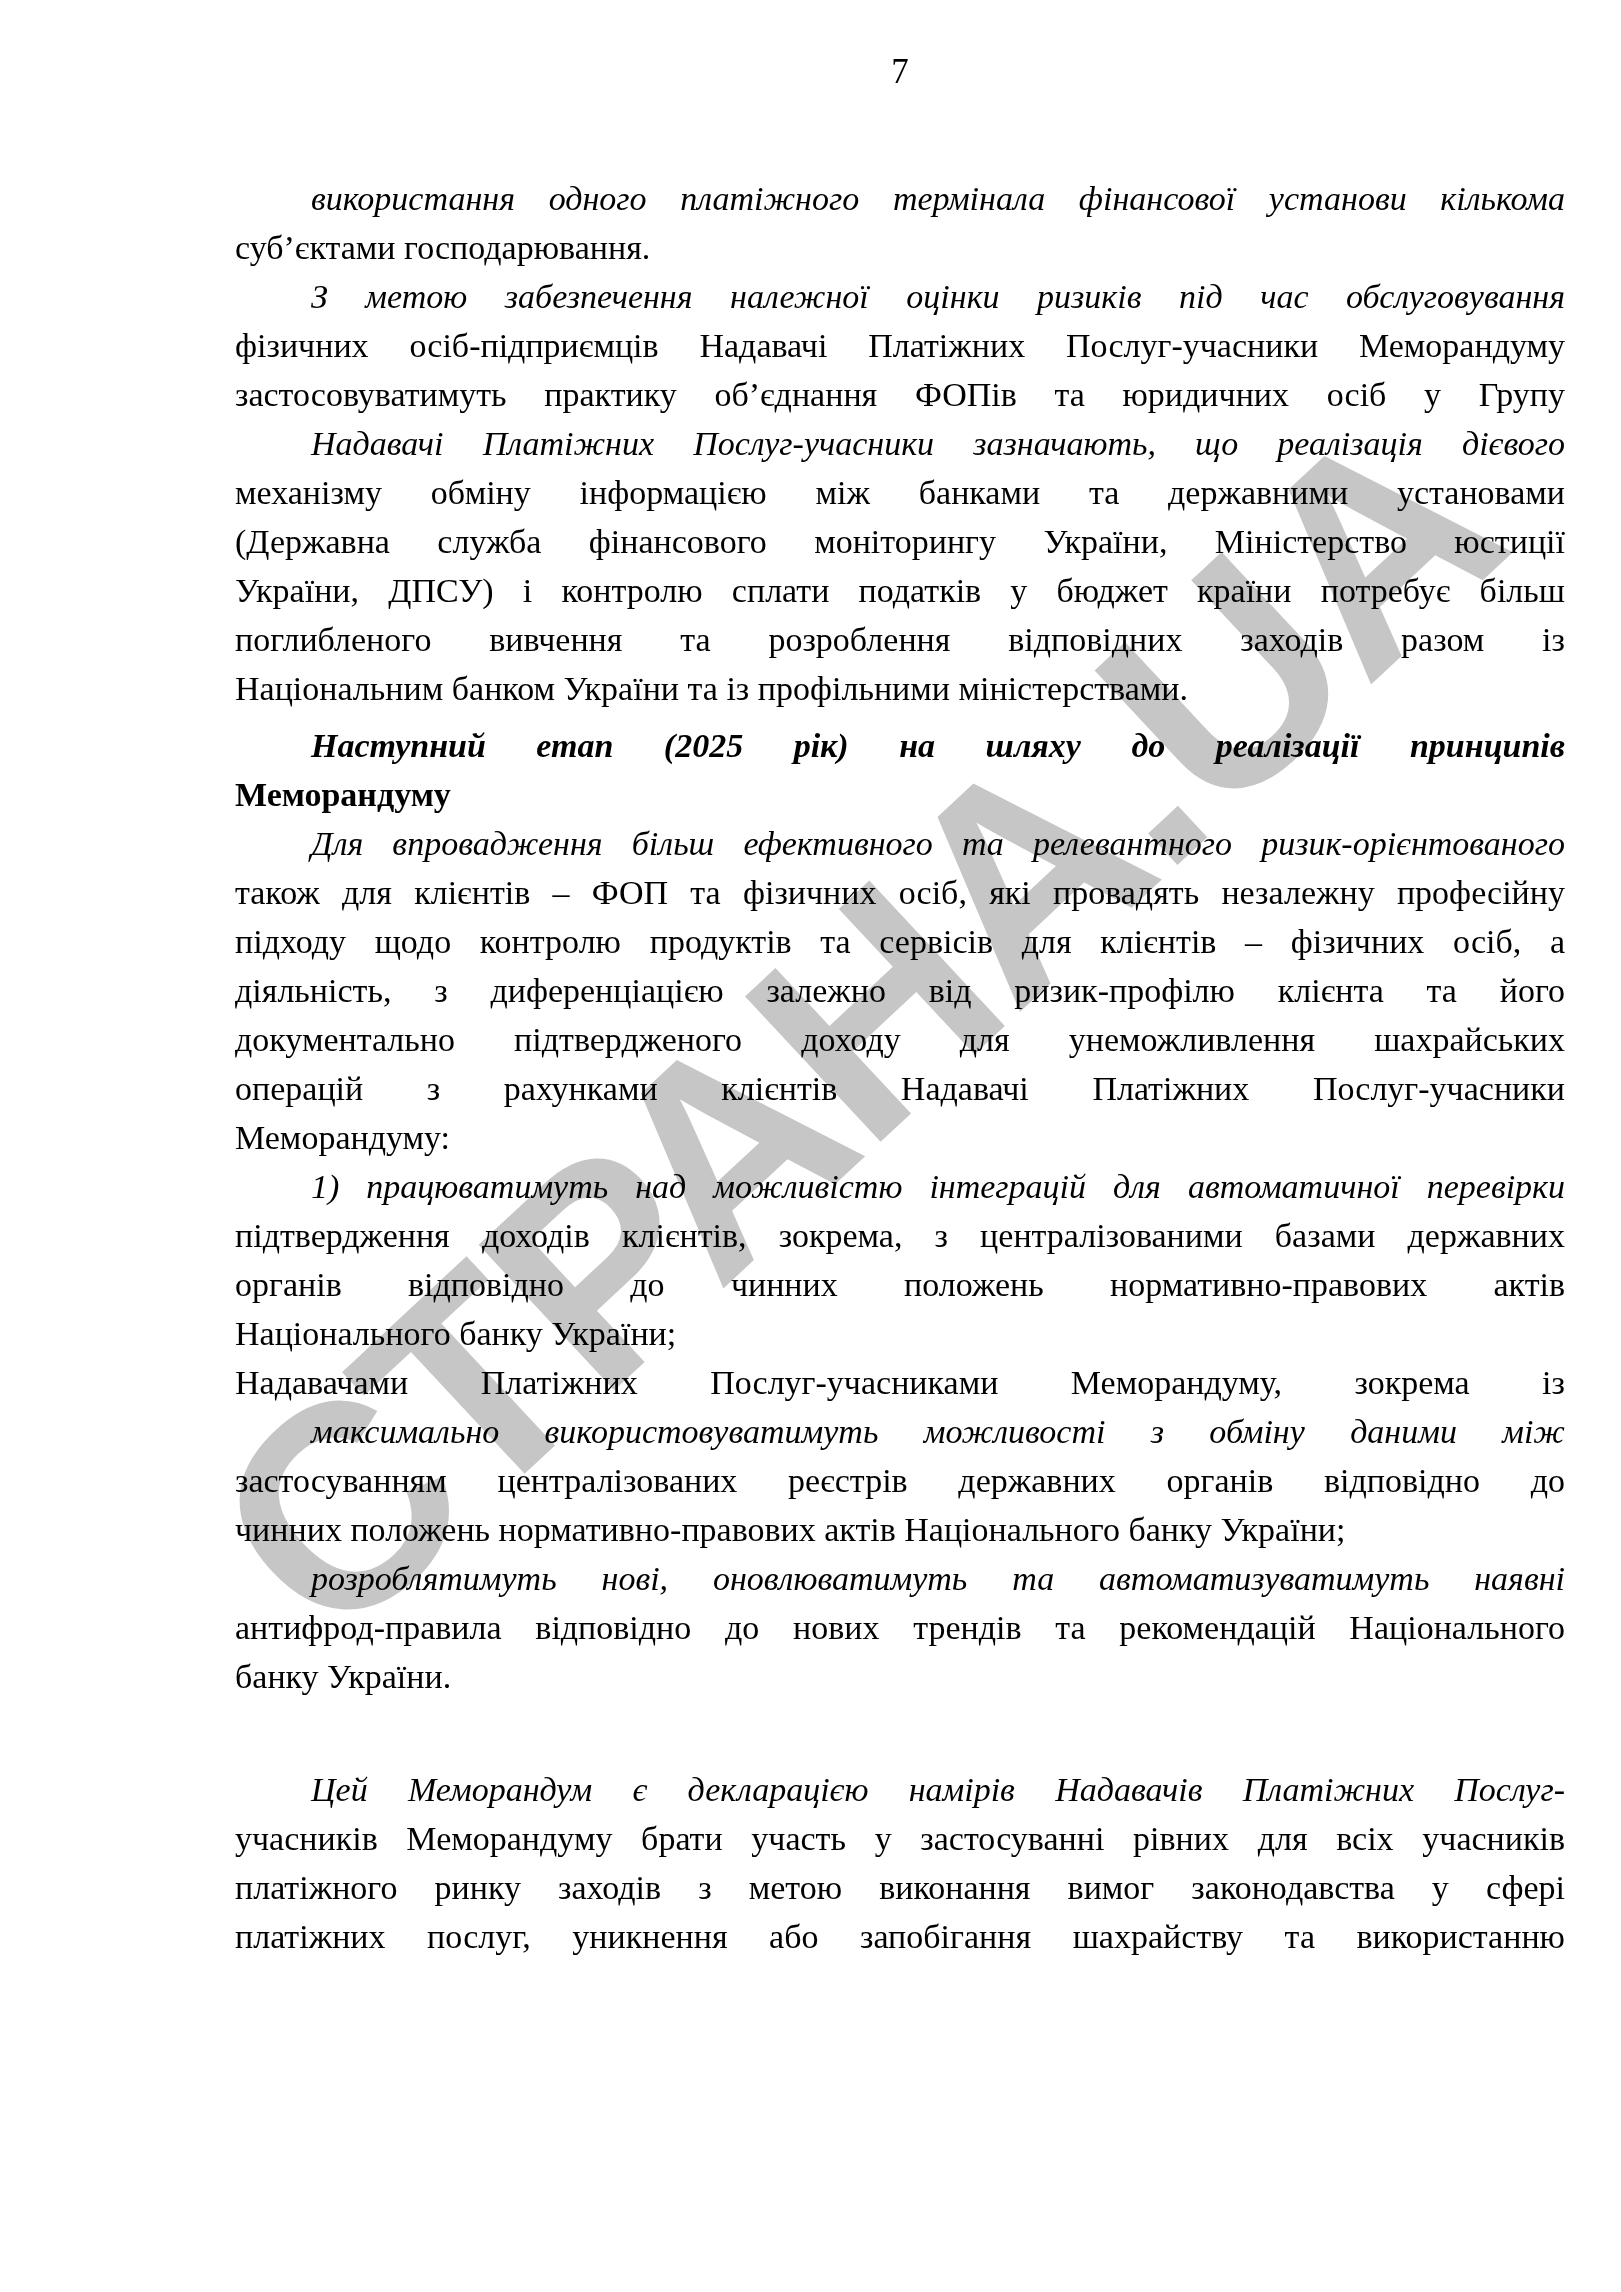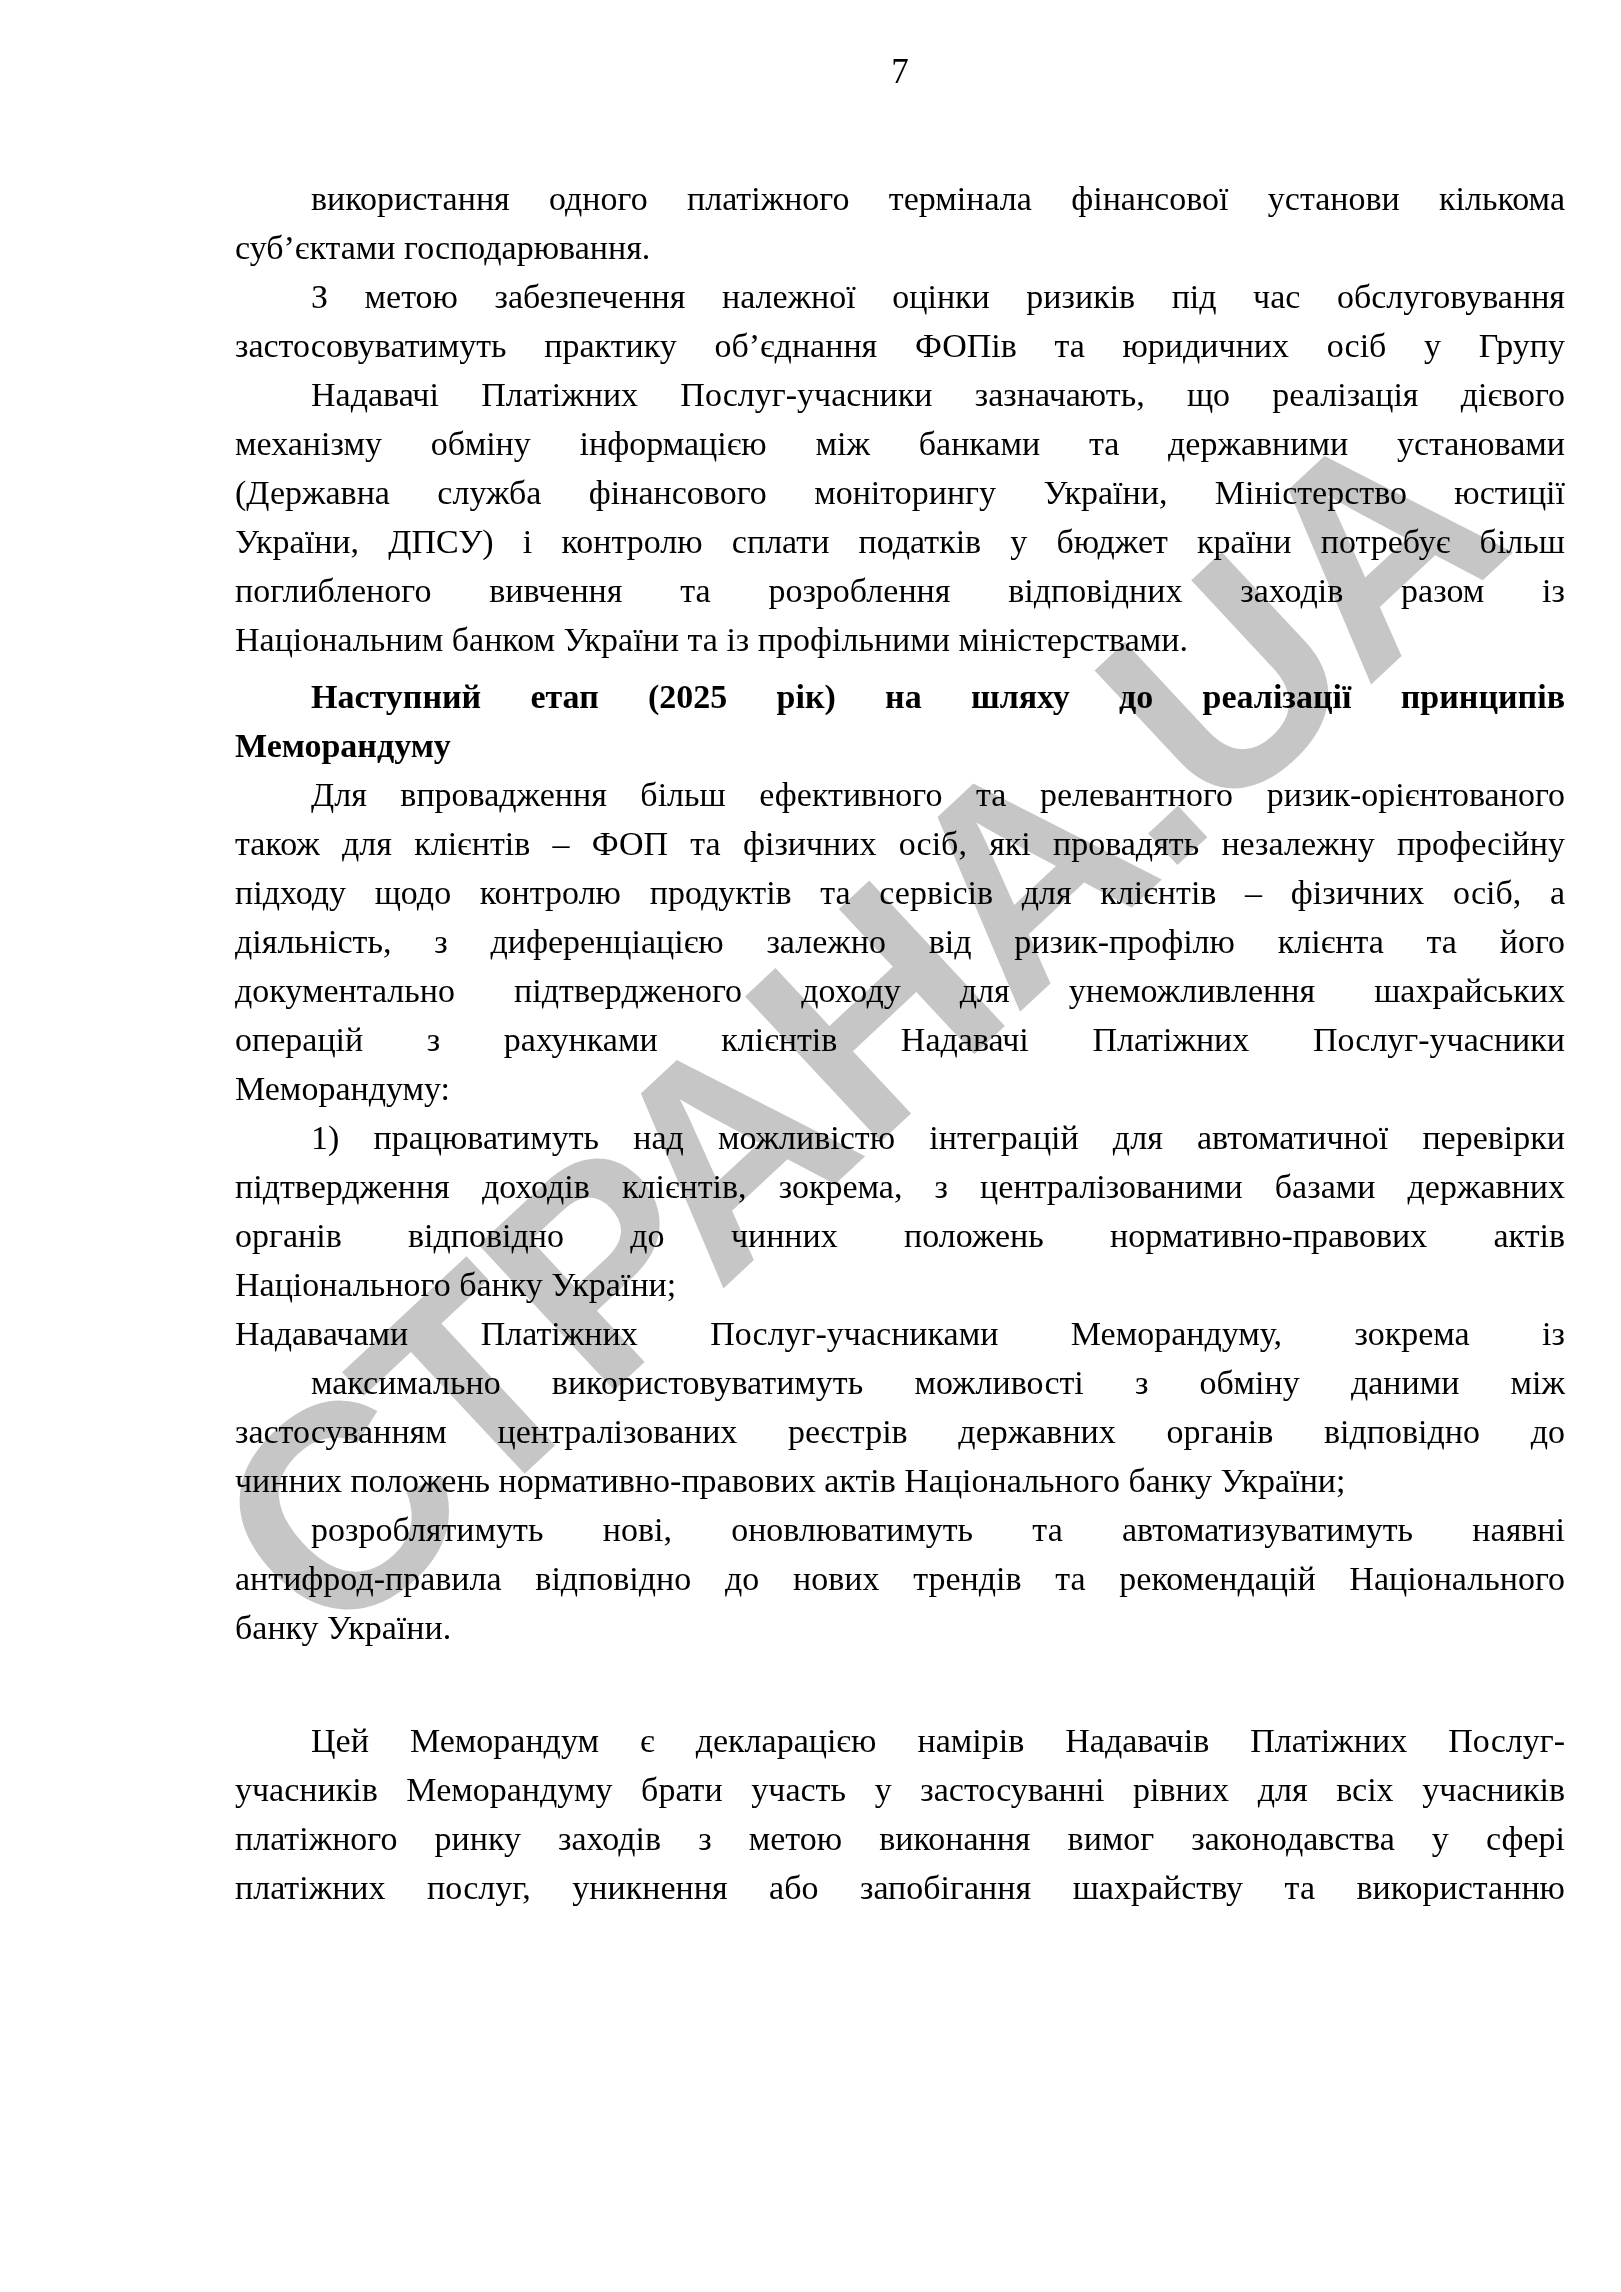--- a/index.html
+++ b/index.html
@@ -57,36 +57,37 @@
     font-weight: bold;
     margin-top: 8px;
   }
   .para.gap-before { margin-top: 64px; }
   .line {
     line-height: 49px;
     text-align: justify;
     text-align-last: justify;
     white-space: normal;
   }
-  .line.first { text-indent: 76px; }
+  .line.first { text-indent: 76px; font-style: italic; }
   .line.flush { text-align-last: left; }
 </style>
 </head>
 <body>
 
 <div class="page">
   <div class="watermark">СТРАНА.UA</div>
   <div class="page-number">7</div>
   <div class="body-text">
       <div class="para body">
         <div class="line first">використання одного платіжного термінала фінансової установи кількома</div>
         <div class="line flush">суб’єктами господарювання.</div>
       </div>
       <div class="para body">
         <div class="line first">З метою забезпечення належної оцінки ризиків під час обслуговування</div>
+        <div class="line">фізичних осіб-підприємців Надавачі Платіжних Послуг-учасники Меморандуму</div>
         <div class="line">застосовуватимуть практику об’єднання ФОПів та юридичних осіб у Групу</div>
       </div>
       <div class="para body">
         <div class="line first">Надавачі Платіжних Послуг-учасники зазначають, що реалізація дієвого</div>
         <div class="line">механізму обміну інформацією між банками та державними установами</div>
         <div class="line">(Державна служба фінансового моніторингу України, Міністерство юстиції</div>
         <div class="line">України, ДПСУ) і контролю сплати податків у бюджет країни потребує більш</div>
         <div class="line">поглибленого вивчення та розроблення відповідних заходів разом із</div>
         <div class="line flush">Національним банком України та із профільними міністерствами.</div>
       </div>

